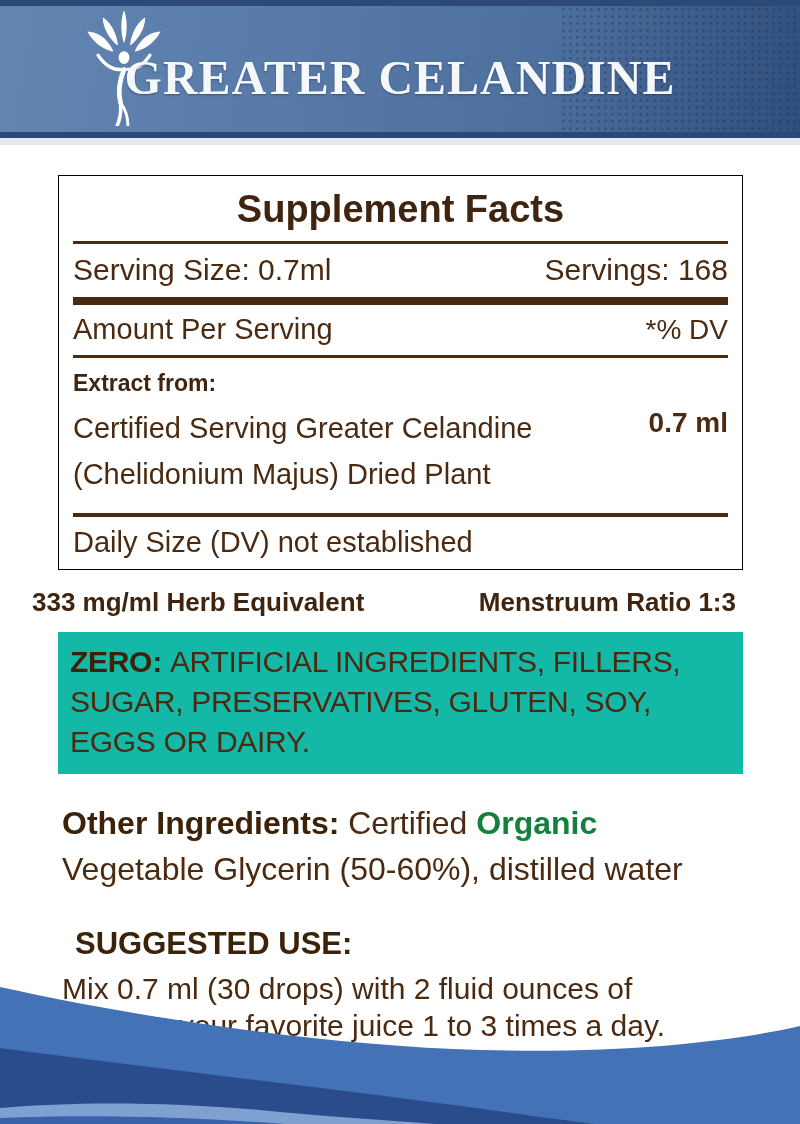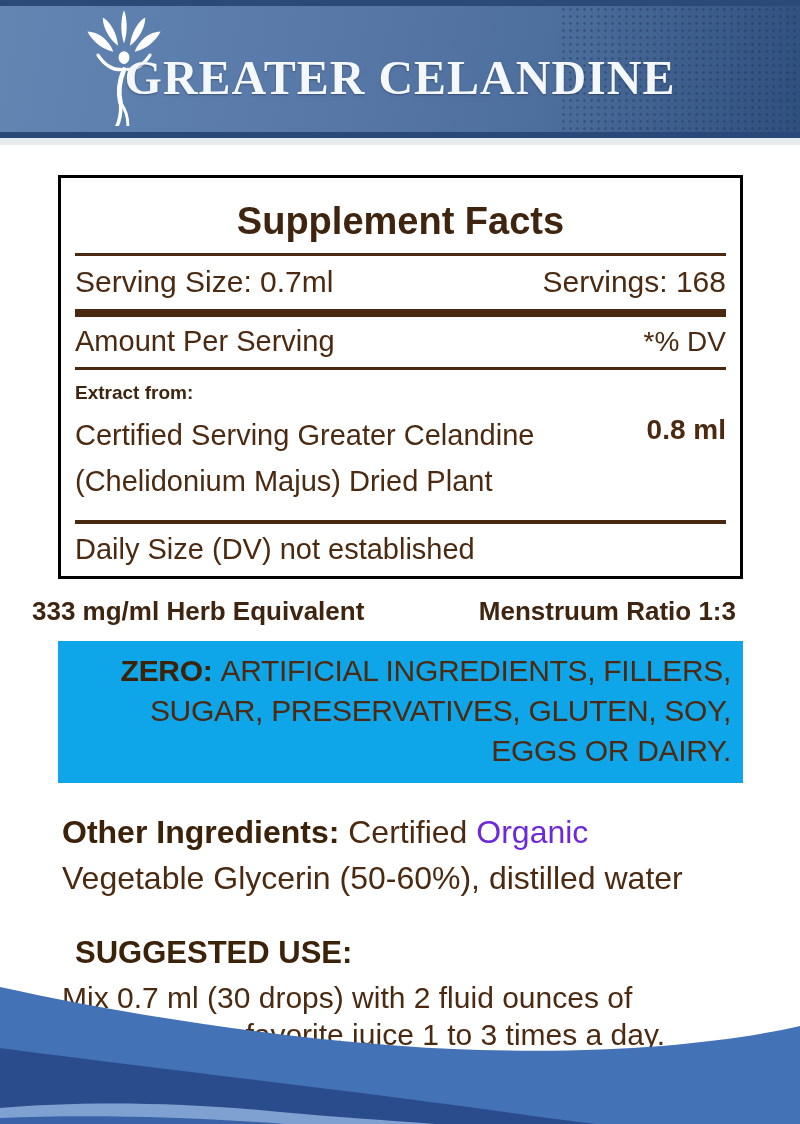--- a/index.html
+++ b/index.html
@@ -31,67 +31,66 @@
     position:absolute;left:0;right:0;top:44px;
     text-align:center;
     font-family:"Liberation Serif","DejaVu Serif",serif;
     font-weight:600;font-size:48px;letter-spacing:1px;
     color:#f5f8fb;text-shadow:0 1px 2px rgba(20,35,60,.45);
   }
   .strip{height:7px;background:#e7eaee;}
   
   .facts-box{
     margin:30px 57px 16px 58px;
-    border:3px solid #000000;
-    padding:16px 14px 0 14px;
+    border:1px solid #000000;
+    padding:6px 14px 0 14px;
   }
   .facts-title{
     text-align:center;font-weight:bold;font-size:38px;color:#3f2410;
     margin:6px 0 10px 0;letter-spacing:0;
   }
   .rule{background:#49290f;border:none;margin:0;}
   .rule.thin{height:3px;}
   .rule.mid{height:4px;}
   .rule.thick{height:8px;}
   .row{display:flex;justify-content:space-between;align-items:baseline;}
   .serving-row{font-size:30px;padding:9px 0 10px 0;}
   .amount-row{font-size:29px;padding:8px 0 9px 0;}
   .dv-head{font-size:28px;}
   .extract{padding:12px 0 2px 0;}
-  .extract-heading{font-weight:bold;font-size:19px;color:#3f2410;margin:0 0 8px 0;}
+  .extract-heading{font-weight:bold;font-size:23px;color:#3f2410;margin:0 0 8px 0;}
   .extract-row{display:flex;justify-content:space-between;align-items:flex-start;}
   .extract-lines{font-size:29px;line-height:46px;}
   .extract-lines span{display:block;}
   .extract-amount{font-weight:bold;font-size:28px;padding-top:2px;white-space:nowrap;}
   .extract .rule{margin-top:16px;}
   .dv-note{font-size:29px;padding:7px 0 10px 0;}
   
   .herb-line{
     margin:17px 64px 0 32px;
     display:flex;justify-content:space-between;
     font-weight:bold;font-size:26px;color:#3f2410;
   }
   
   .zero-box{
     margin:14px 57px 0 58px;
-    background:#0ea5e9;
+    background:#14b8a6;
     padding:10px 12px 12px 12px;
     font-size:30px;line-height:40px;letter-spacing:-.3px;
     color:#4b2a11;
-    text-align:right;
   }
   .zero-box .lead{font-weight:bold;color:#3c2209;}
   .zero-box .zline{display:block;}
   
   .other-ing{
     margin:26px 38px 0 62px;
     font-size:32px;line-height:46px;
   }
   .other-ing .lead{font-weight:bold;color:#3c2209;}
-  .other-ing .bold{font-weight:normal;color:#6d28d9;}
+  .other-ing .bold{font-weight:bold;color:#15803d;}
   .other-ing .oline{display:block;}
   
   .suggested{margin:34px 38px 0 62px;}
   .suggested-heading{font-weight:bold;font-size:31px;color:#3c2209;margin:0 0 8px 13px;}
   .suggested-body{font-size:30px;line-height:37px;}
   .suggested-body span{display:block;}
   
   .waves{position:absolute;left:0;bottom:0;width:800px;height:140px;display:block;}
 </style>
 </head>
@@ -138,21 +137,21 @@
     </div>
     <div class="rule thin"></div>
 
     <div class="extract">
       <div class="extract-heading">Extract from:</div>
       <div class="extract-row">
         <div class="extract-lines">
           <span>Certified Serving Greater Celandine</span>
           <span>(Chelidonium Majus) Dried Plant</span>
         </div>
-        <div class="extract-amount">0.8 ml</div>
+        <div class="extract-amount">0.7 ml</div>
       </div>
       <div class="rule mid"></div>
     </div>
 
     <div class="dv-note">Daily Size (DV) not established</div>
   </div>
 
   <div class="herb-line">
     <span>333 mg/ml Herb Equivalent</span>
     <span>Menstruum Ratio 1:3</span>

